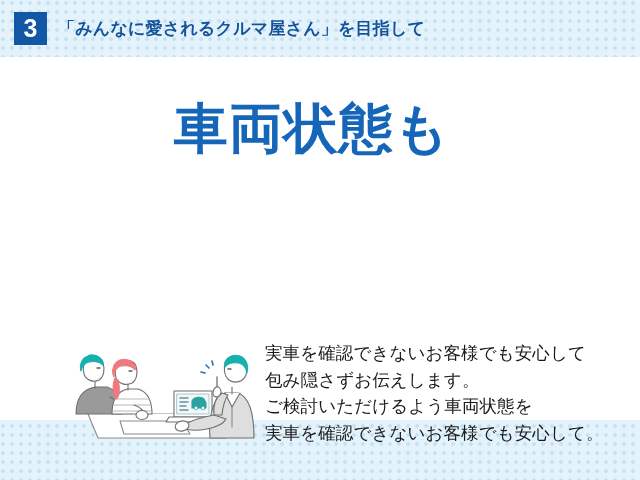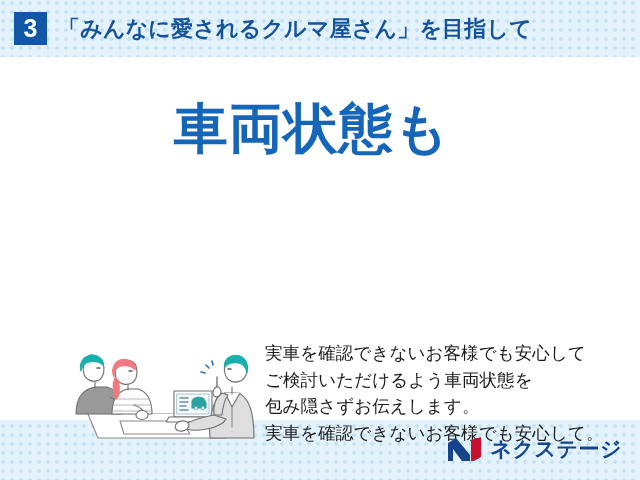--- a/index.html
+++ b/index.html
@@ -47,21 +47,21 @@
     color: #ffffff;
     font-size: 25px;
     font-weight: bold;
     line-height: 33px;
     text-align: center;
     flex: 0 0 auto;
     letter-spacing: 0;
   }
   #header-title {
     margin-left: 11px;
-    font-size: 22px;
+    font-size: 17px;
     font-weight: bold;
     color: #14539b;
     white-space: nowrap;
     letter-spacing: 0.2px;
   }
 
   
   #card {
     position: absolute;
     left: 0;
@@ -229,32 +229,21 @@
           <path d="M152 80 C140 82, 128 86, 120 91 C124 96, 134 96, 145 94 C155 92, 162 88, 164 84 Z" fill="#dedede" stroke="#6f6f6f"></path>
           <ellipse cx="120" cy="91" rx="7" ry="5" fill="#ffffff" stroke="#6f6f6f" transform="rotate(-12 120 91)"></ellipse>
 
           <path d="M147 33 L144 30 M151 30 L150 26 M143 38 L139 37" stroke="#2b6fb8" stroke-width="1.6"></path>
         </g>
       </svg>
     </div>
 
     <div id="body-copy">
       <span>実車を確認できないお客様でも安心して</span>
+      <span>包み隠さずお伝えします。</span>
       <span>ご検討いただけるよう車両状態を</span>
-      <span>包み隠さずお伝えします。</span>
       <span>実車を確認できないお客様でも安心して。</span>
     </div>
 
   </div>
 
-  <div id="footer">
-    <div id="logo">
-      <svg id="logo-mark" viewBox="0 0 38 27" xmlns="http://www.w3.org/2000/svg">
-
-        <path d="M1 25 L1 7 L9 2 L23 19 L23 25 L15 25 L6 13 L6 25 Z" fill="#16438c"></path>
-
-        <path d="M24 25 L24 4 L34 1 L34 21 L27 25 Z" fill="#c8102e"></path>
-      </svg>
-      <div id="logo-text">ネクステージ</div>
-    </div>
-  </div>
 
 </div>
 
 </body></html>

